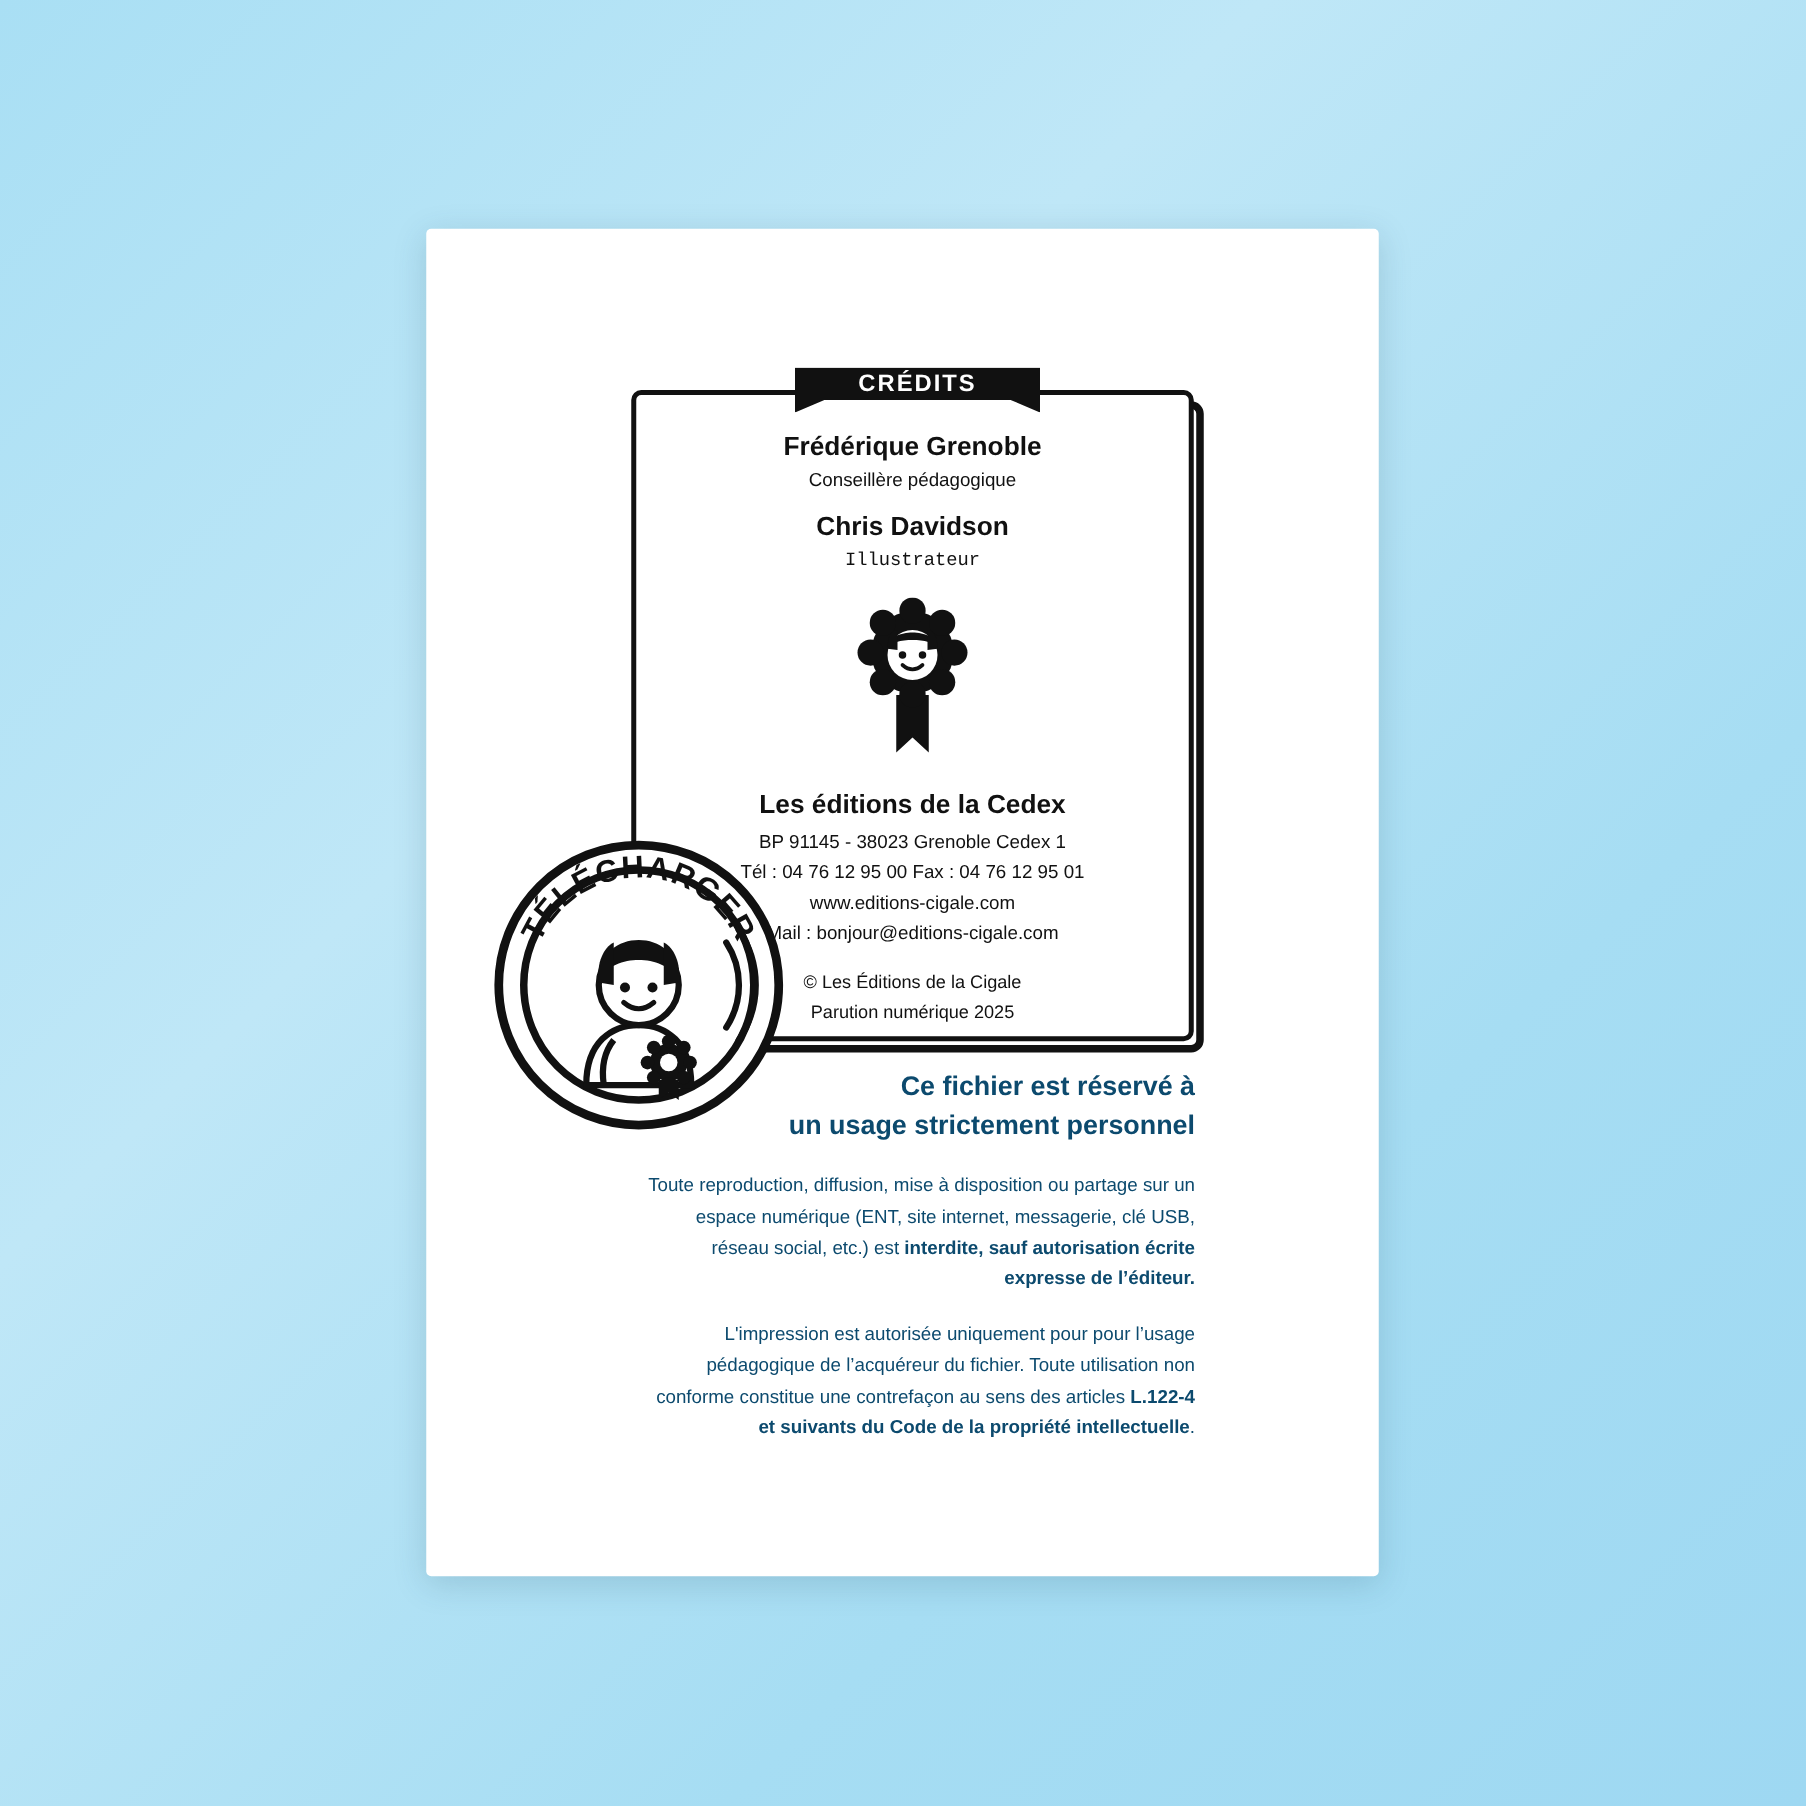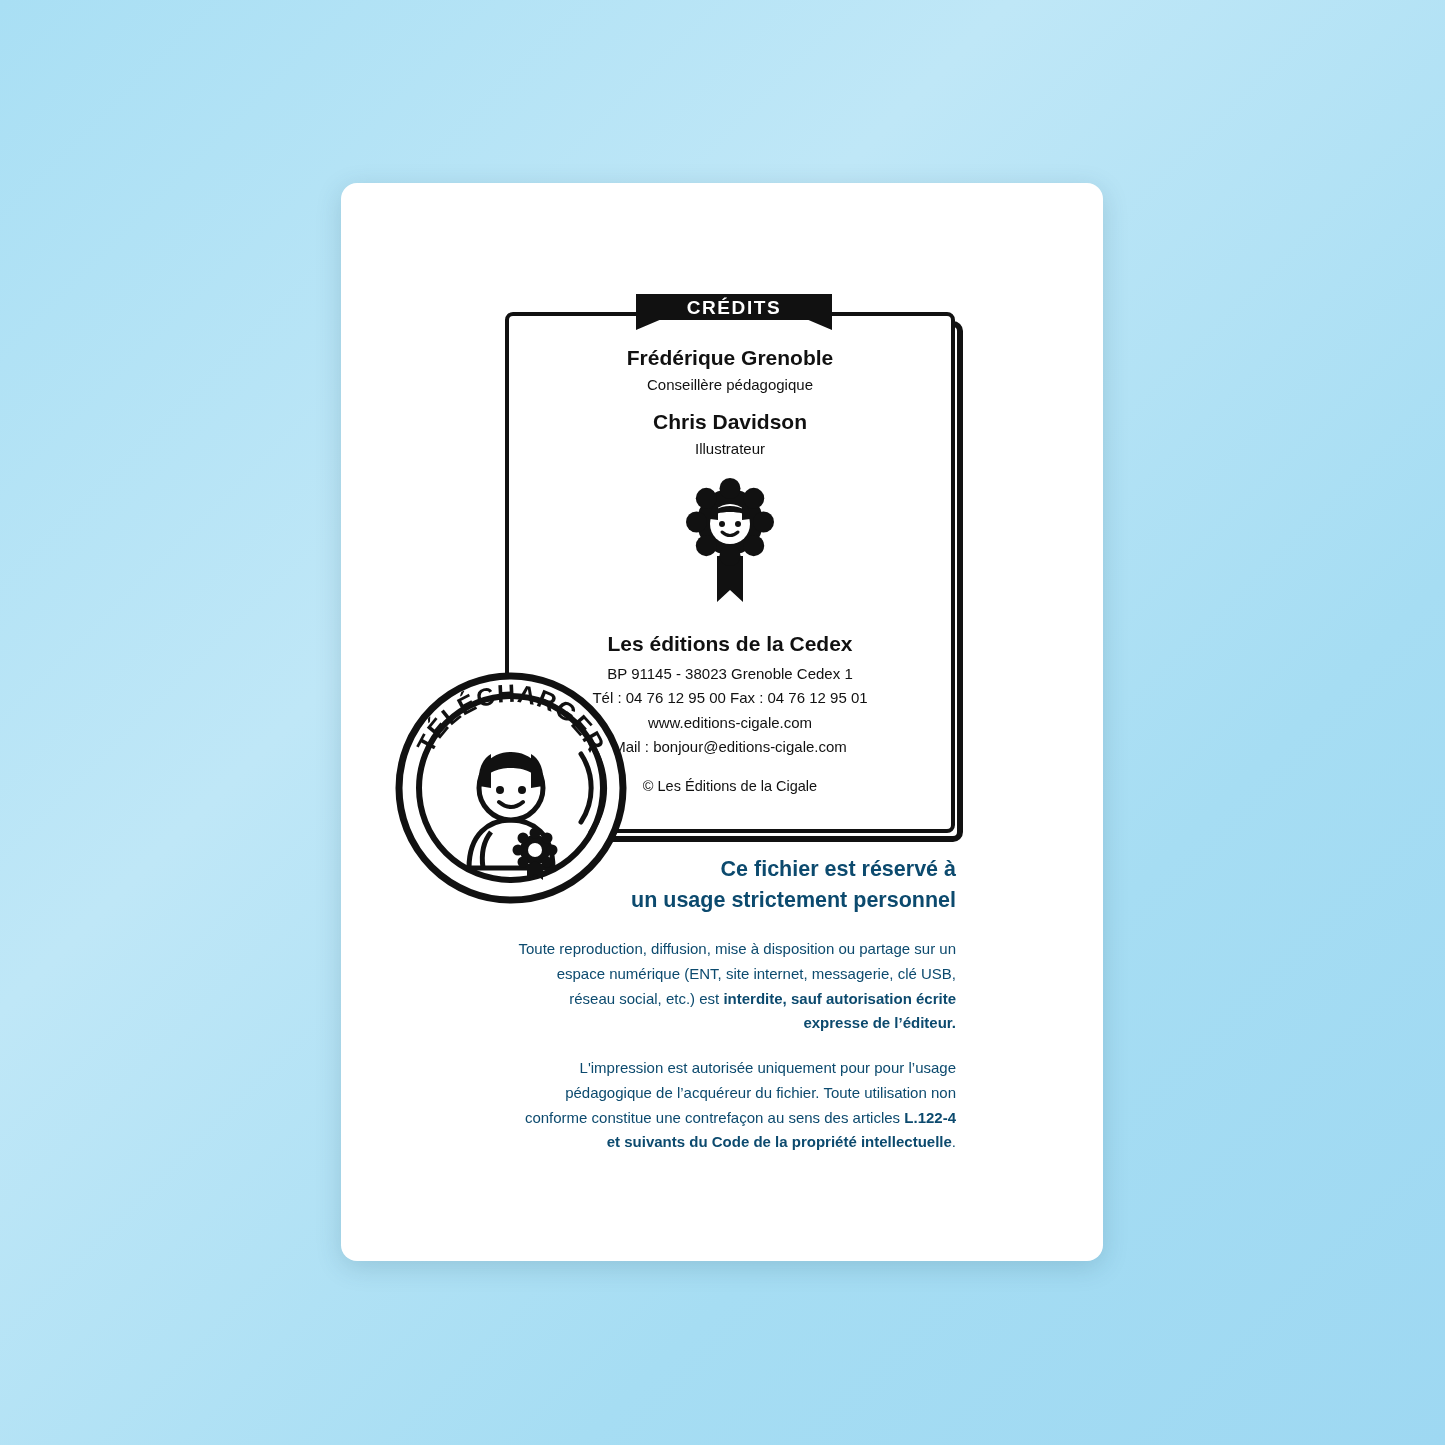--- a/index.html
+++ b/index.html
@@ -21,21 +21,21 @@
   }
 
   
   .page-sheet {
     position: absolute;
     left: 341px;
     top: 183px;
     width: 762px;
     height: 1078px;
     background: #ffffff;
-    border-radius: 16px;
+    border-radius: 4px;
     box-shadow: 0 6px 26px rgba(30, 70, 95, 0.18);
   }
 
   
   .credits-frame {
     position: absolute;
     left: 164px;
     top: 129px;
     width: 458px;
     height: 530px;
@@ -98,21 +98,21 @@
     font-size: 21px;
     font-weight: bold;
     margin: 0;
     line-height: 1.5;
   }
   .role {
     font-size: 15px;
     margin: 0 0 10px 0;
     line-height: 1.5;
   }
-  .role.tight { margin-bottom: 16px; }
+  .role.tight { margin-bottom: 16px; font-family: Liberation Mono, monospace; }
 
   .rosette-wrap {
     margin: 18px 0 22px 0;
     display: flex;
     justify-content: center;
   }
 
   .publisher {
     font-size: 21px;
     font-weight: bold;
@@ -216,20 +216,21 @@
         </div>
 
         <p class="publisher">Les éditions de la Cedex</p>
         <p class="addr-line">BP 91145 - 38023 Grenoble Cedex 1</p>
         <p class="addr-line">Tél : 04 76 12 95 00  Fax : 04 76 12 95 01</p>
         <p class="addr-line">www.editions-cigale.com</p>
         <p class="addr-line">Mail : bonjour@editions-cigale.com</p>
 
         <div class="copy-block">
           <p class="copy-line">© Les Éditions de la Cigale</p>
+          <p class="copy-line">Parution numérique 2025</p>
         </div>
 
       </div>
     </div>
 
     <div class="notice">
       <h2>
         <span>Ce fichier est réservé à</span><br>
         <span>un usage strictement personnel</span>
       </h2>

